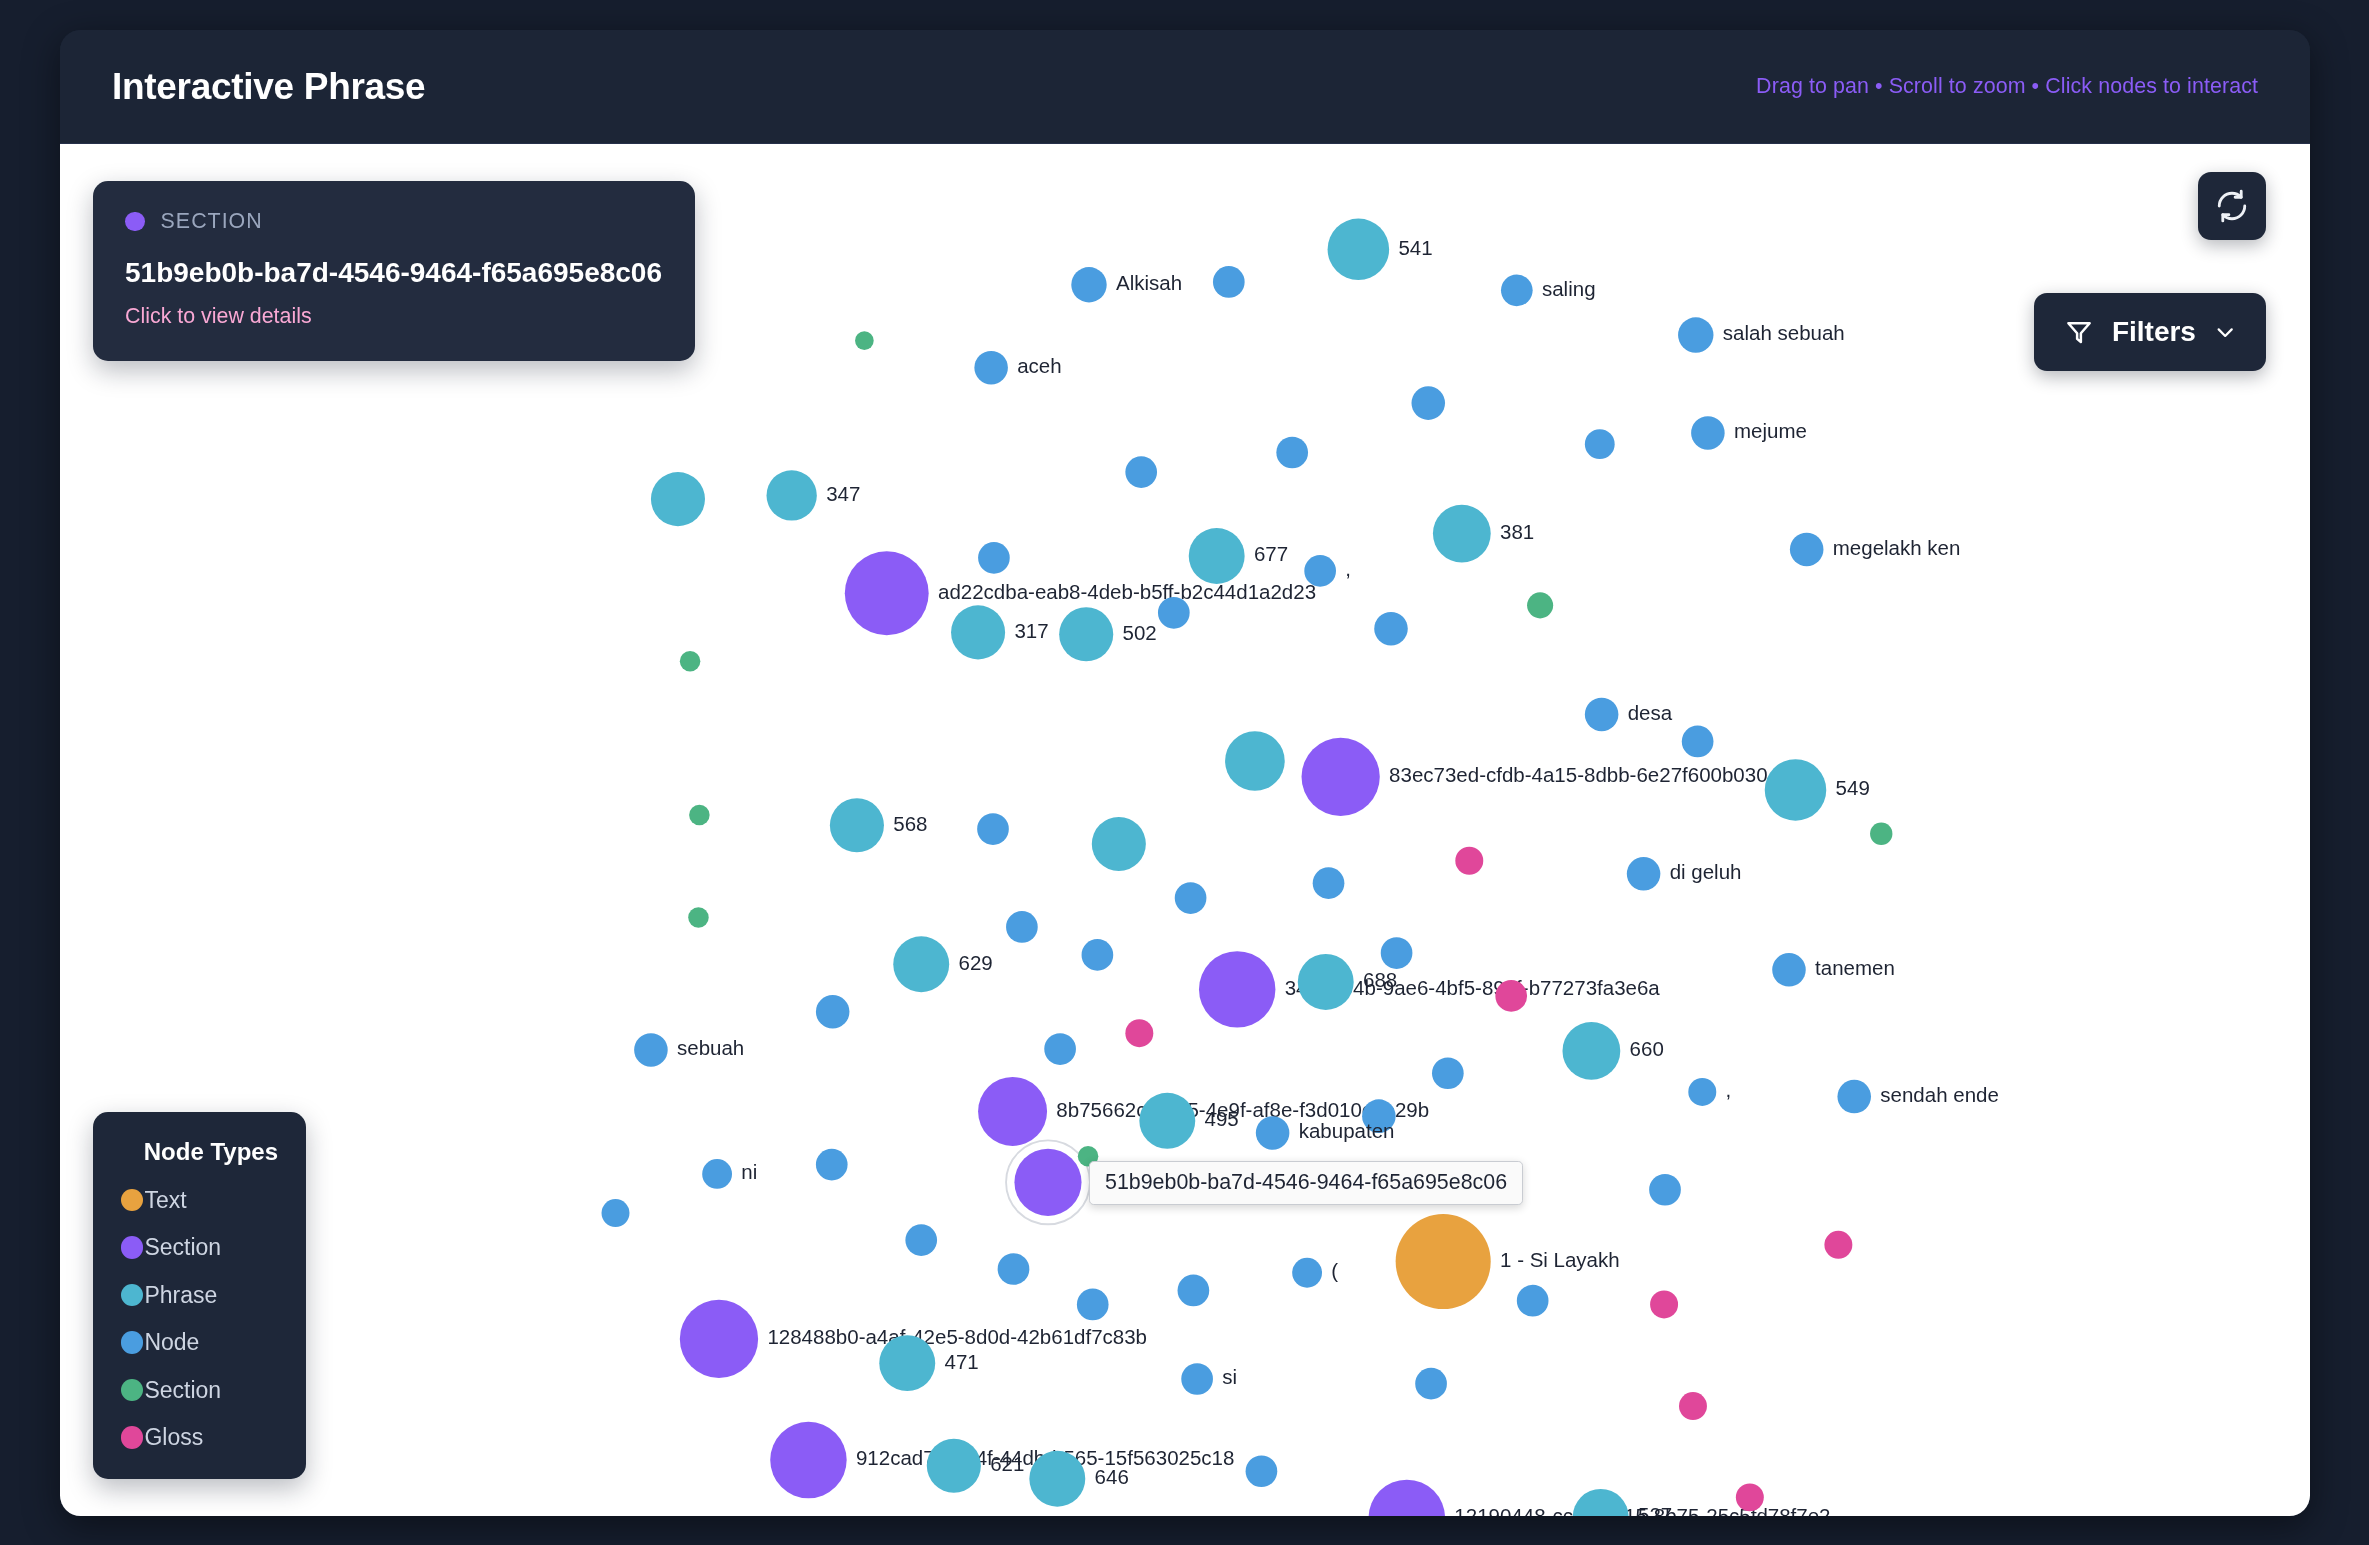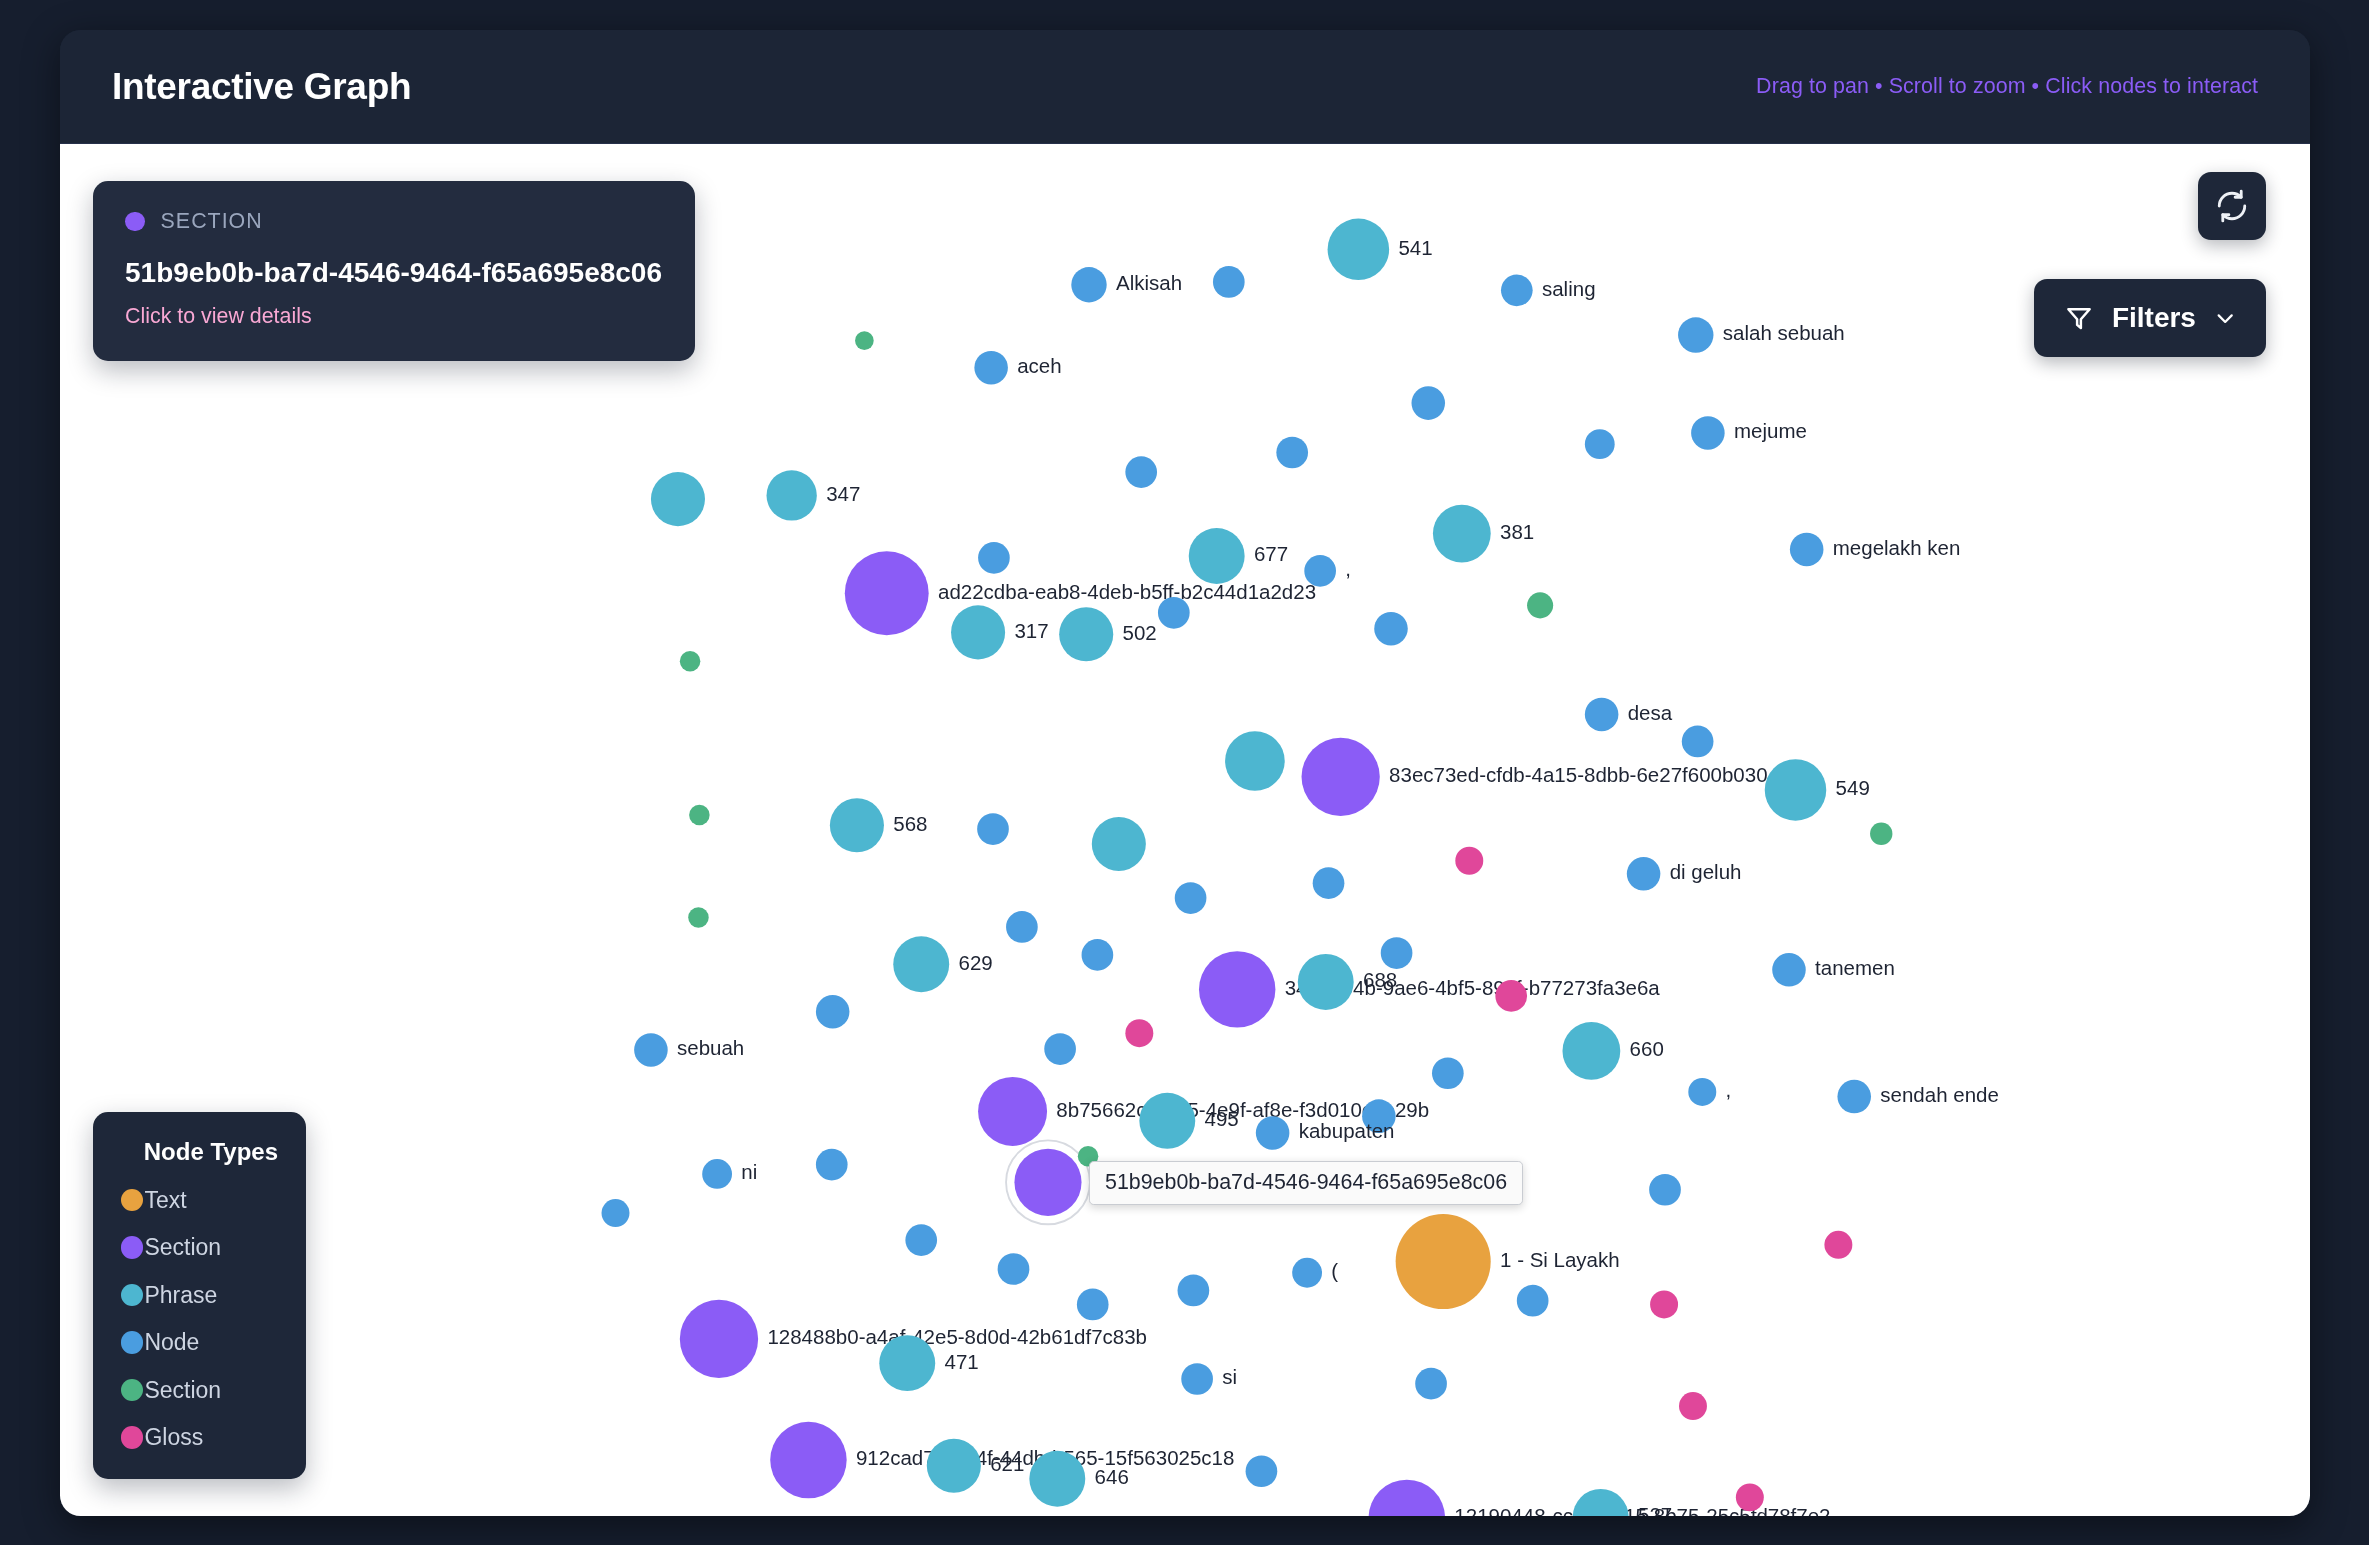--- a/index.html
+++ b/index.html
@@ -97,21 +97,21 @@
     background: #1e2739;
     border-radius: 13px;
     display: flex; align-items: center; justify-content: center;
     box-shadow: 0 5.6px 17px rgba(15,22,38,.3);
     cursor: pointer;
     z-index: 30;
     border: none;
   }
   #filters-button {
     position: absolute;
-    right: 44px; top: 135px;
+    right: 44px; top: 149px;
     height: 78px;
     background: #1e2739;
     border-radius: 13px;
     display: flex; align-items: center; gap: 17.7px;
     padding: 0 30px;
     box-shadow: 0 5.6px 17px rgba(15,22,38,.3);
     cursor: pointer;
     z-index: 30;
     border: none;
   }
@@ -130,21 +130,21 @@
     box-shadow: 0 2.8px 8.4px rgba(0,0,0,.16);
     z-index: 25;
   }
 </style>
 </head>
 <body>
 
 <div id="app">
 
   <div id="header">
-    <div id="header-title">Interactive Graph</div>
+    <div id="header-title">Interactive Phrase</div>
     <div id="header-hint">Drag to pan • Scroll to zoom • Click nodes to interact</div>
   </div>
 
   <div id="canvas">
 
     <svg id="graph-svg" viewBox="0 0 2414 1472" preserveAspectRatio="none">
         <g>
           <circle cx="1393" cy="113" r="33" fill="#4db6d0"></circle>
           <text class="node-label" x="1436" y="113">541</text>
         </g>

